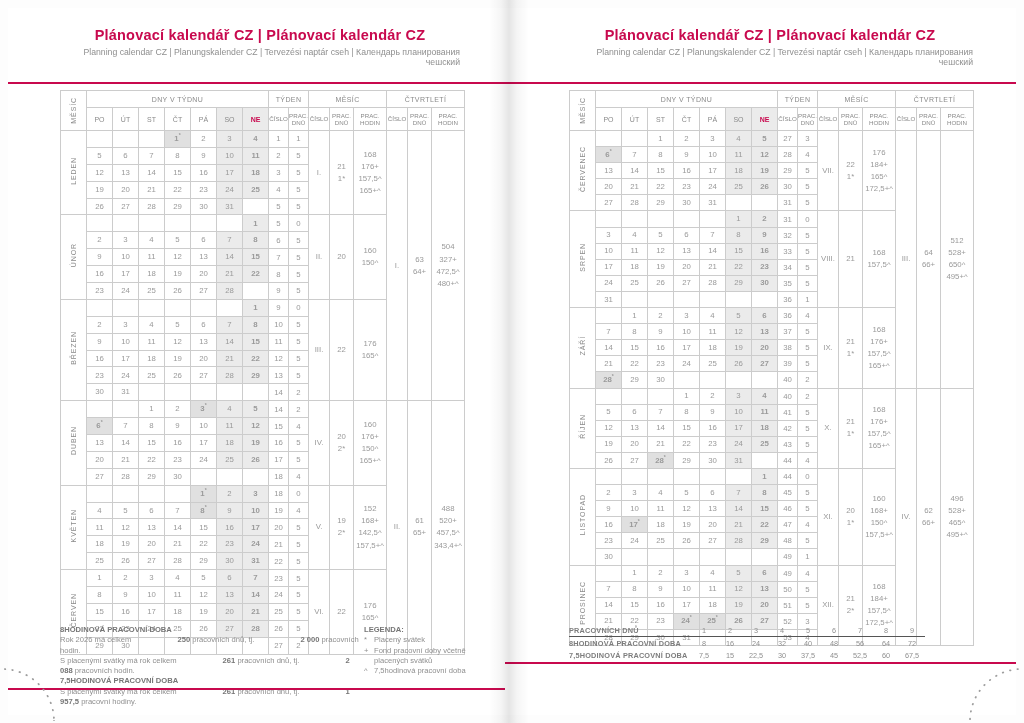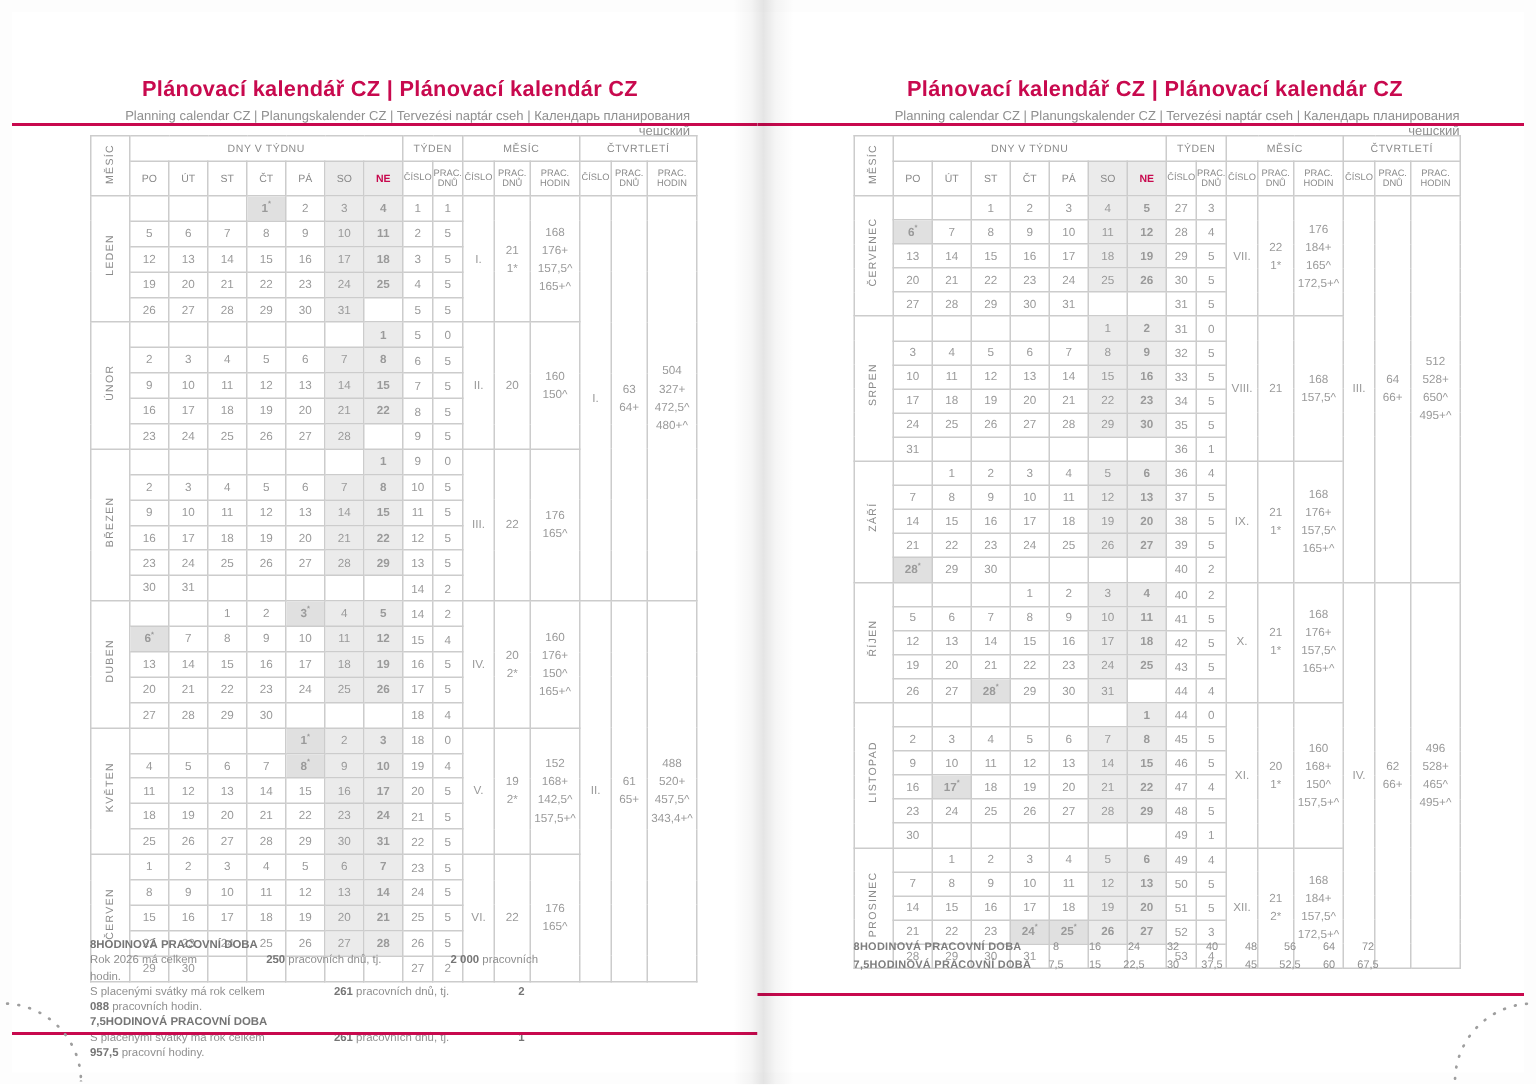--- a/index.html
+++ b/index.html
@@ -3,21 +3,21 @@
 <meta charset="utf-8">
 <style>
   :root{ --accent:#c8094e; --grid:#cccccc; --txt:#9a9a9a; --txtd:#757575; --we:#ebebeb; --hol:#e0e0e0; }
   html,body{margin:0;padding:0;background:#ffffff;font-family:"Liberation Sans",sans-serif;}
   .spread{position:relative;width:1024px;height:723px;background:#fdfdfd;overflow:hidden;}
   .page{position:absolute;top:8px;height:707px;background:#ffffff;}
   .page-left{left:8px;width:497px;}
   .page-right{left:505px;width:511px;}
   .gutter{position:absolute;left:489px;top:0;width:40px;height:723px;
     background:linear-gradient(to right,rgba(0,0,0,0) 0%,rgba(0,0,0,0.04) 30%,rgba(0,0,0,0.10) 50%,rgba(0,0,0,0.04) 70%,rgba(0,0,0,0) 100%);}
-  .title{margin-top:44px;text-align:center;color:var(--accent);font-weight:bold;font-size:14.5px;letter-spacing:0.2px;}
+  .title{margin-top:19px;text-align:center;color:var(--accent);font-weight:bold;font-size:14.5px;letter-spacing:0.2px;}
   .page-left .title,.page-left .subtitle{margin-left:52px;width:400px;}
   .page-right .title,.page-right .subtitle{margin-left:62px;width:406px;}
   .subtitle{margin-top:4px;text-align:right;color:#8f8f8f;font-size:8.7px;}
   .rule{position:absolute;left:0;right:0;height:2px;background:var(--accent);}
   .rule-top{top:74px;}
   .page-left .rule-bottom{top:680px;}
   .page-right .rule-bottom{top:654px;}
   table.cal{position:absolute;top:82px;border-collapse:collapse;width:400px;table-layout:fixed;}
   .page-left table.cal{left:52px;}
   .page-right table.cal{left:64px;}
@@ -541,20 +541,35 @@
           <div class="fb">
             <div class="fh">8HODINOVÁ PRACOVNÍ DOBA</div>
             <div class="fl">Rok 2026 má celkem <b>250</b> pracovních dnů, tj. <b>2 000</b> pracovních hodin.</div>
             <div class="fl">S placenými svátky má rok celkem <b>261</b> pracovních dnů, tj. <b>2 088</b> pracovních hodin.</div>
           </div>
           <div class="fb">
             <div class="fh">7,5HODINOVÁ PRACOVNÍ DOBA</div>
             <div class="fl">S placenými svátky má rok celkem <b>261</b> pracovních dnů, tj. <b>1 957,5</b> pracovní hodiny.</div>
           </div>
         </div>
+        <div class="legend">
+          <div class="fh">LEGENDA:</div>
+          <div class="li">
+            <span class="sym">*</span>
+            <span>Placený svátek</span>
+          </div>
+          <div class="li">
+            <span class="sym">+</span>
+            <span>Fond pracovní doby včetně placených svátků</span>
+          </div>
+          <div class="li">
+            <span class="sym">^</span>
+            <span>7,5hodinová pracovní doba</span>
+          </div>
+        </div>
       </div>
     <div class="rule rule-bottom"></div>
   </div>
 
   <div class="page page-right">
     <div class="title">Plánovací kalendář CZ | Plánovací kalendár CZ</div>
     <div class="subtitle">Planning calendar CZ | Planungskalender CZ | Tervezési naptár cseh | Календарь планирования чешский</div>
     <div class="rule rule-top"></div>
     <table class="cal" id="cal-right">
         <colgroup>
@@ -1041,20 +1056,32 @@
             <td class="d"></td>
             <td class="d"></td>
             <td class="num">53</td>
             <td class="num">4</td>
           </tr>
         </tbody>
       </table>
     <div class="footer-right" id="footer-right">
         <table class="mini">
           <tbody>
+            <tr class="mh">
+              <td class="ml">PRACOVNÍCH DNŮ</td>
+              <td>1</td>
+              <td>2</td>
+              <td>3</td>
+              <td>4</td>
+              <td>5</td>
+              <td>6</td>
+              <td>7</td>
+              <td>8</td>
+              <td>9</td>
+            </tr>
             <tr>
               <td class="ml">8HODINOVÁ PRACOVNÍ DOBA</td>
               <td>8</td>
               <td>16</td>
               <td>24</td>
               <td>32</td>
               <td>40</td>
               <td>48</td>
               <td>56</td>
               <td>64</td>

